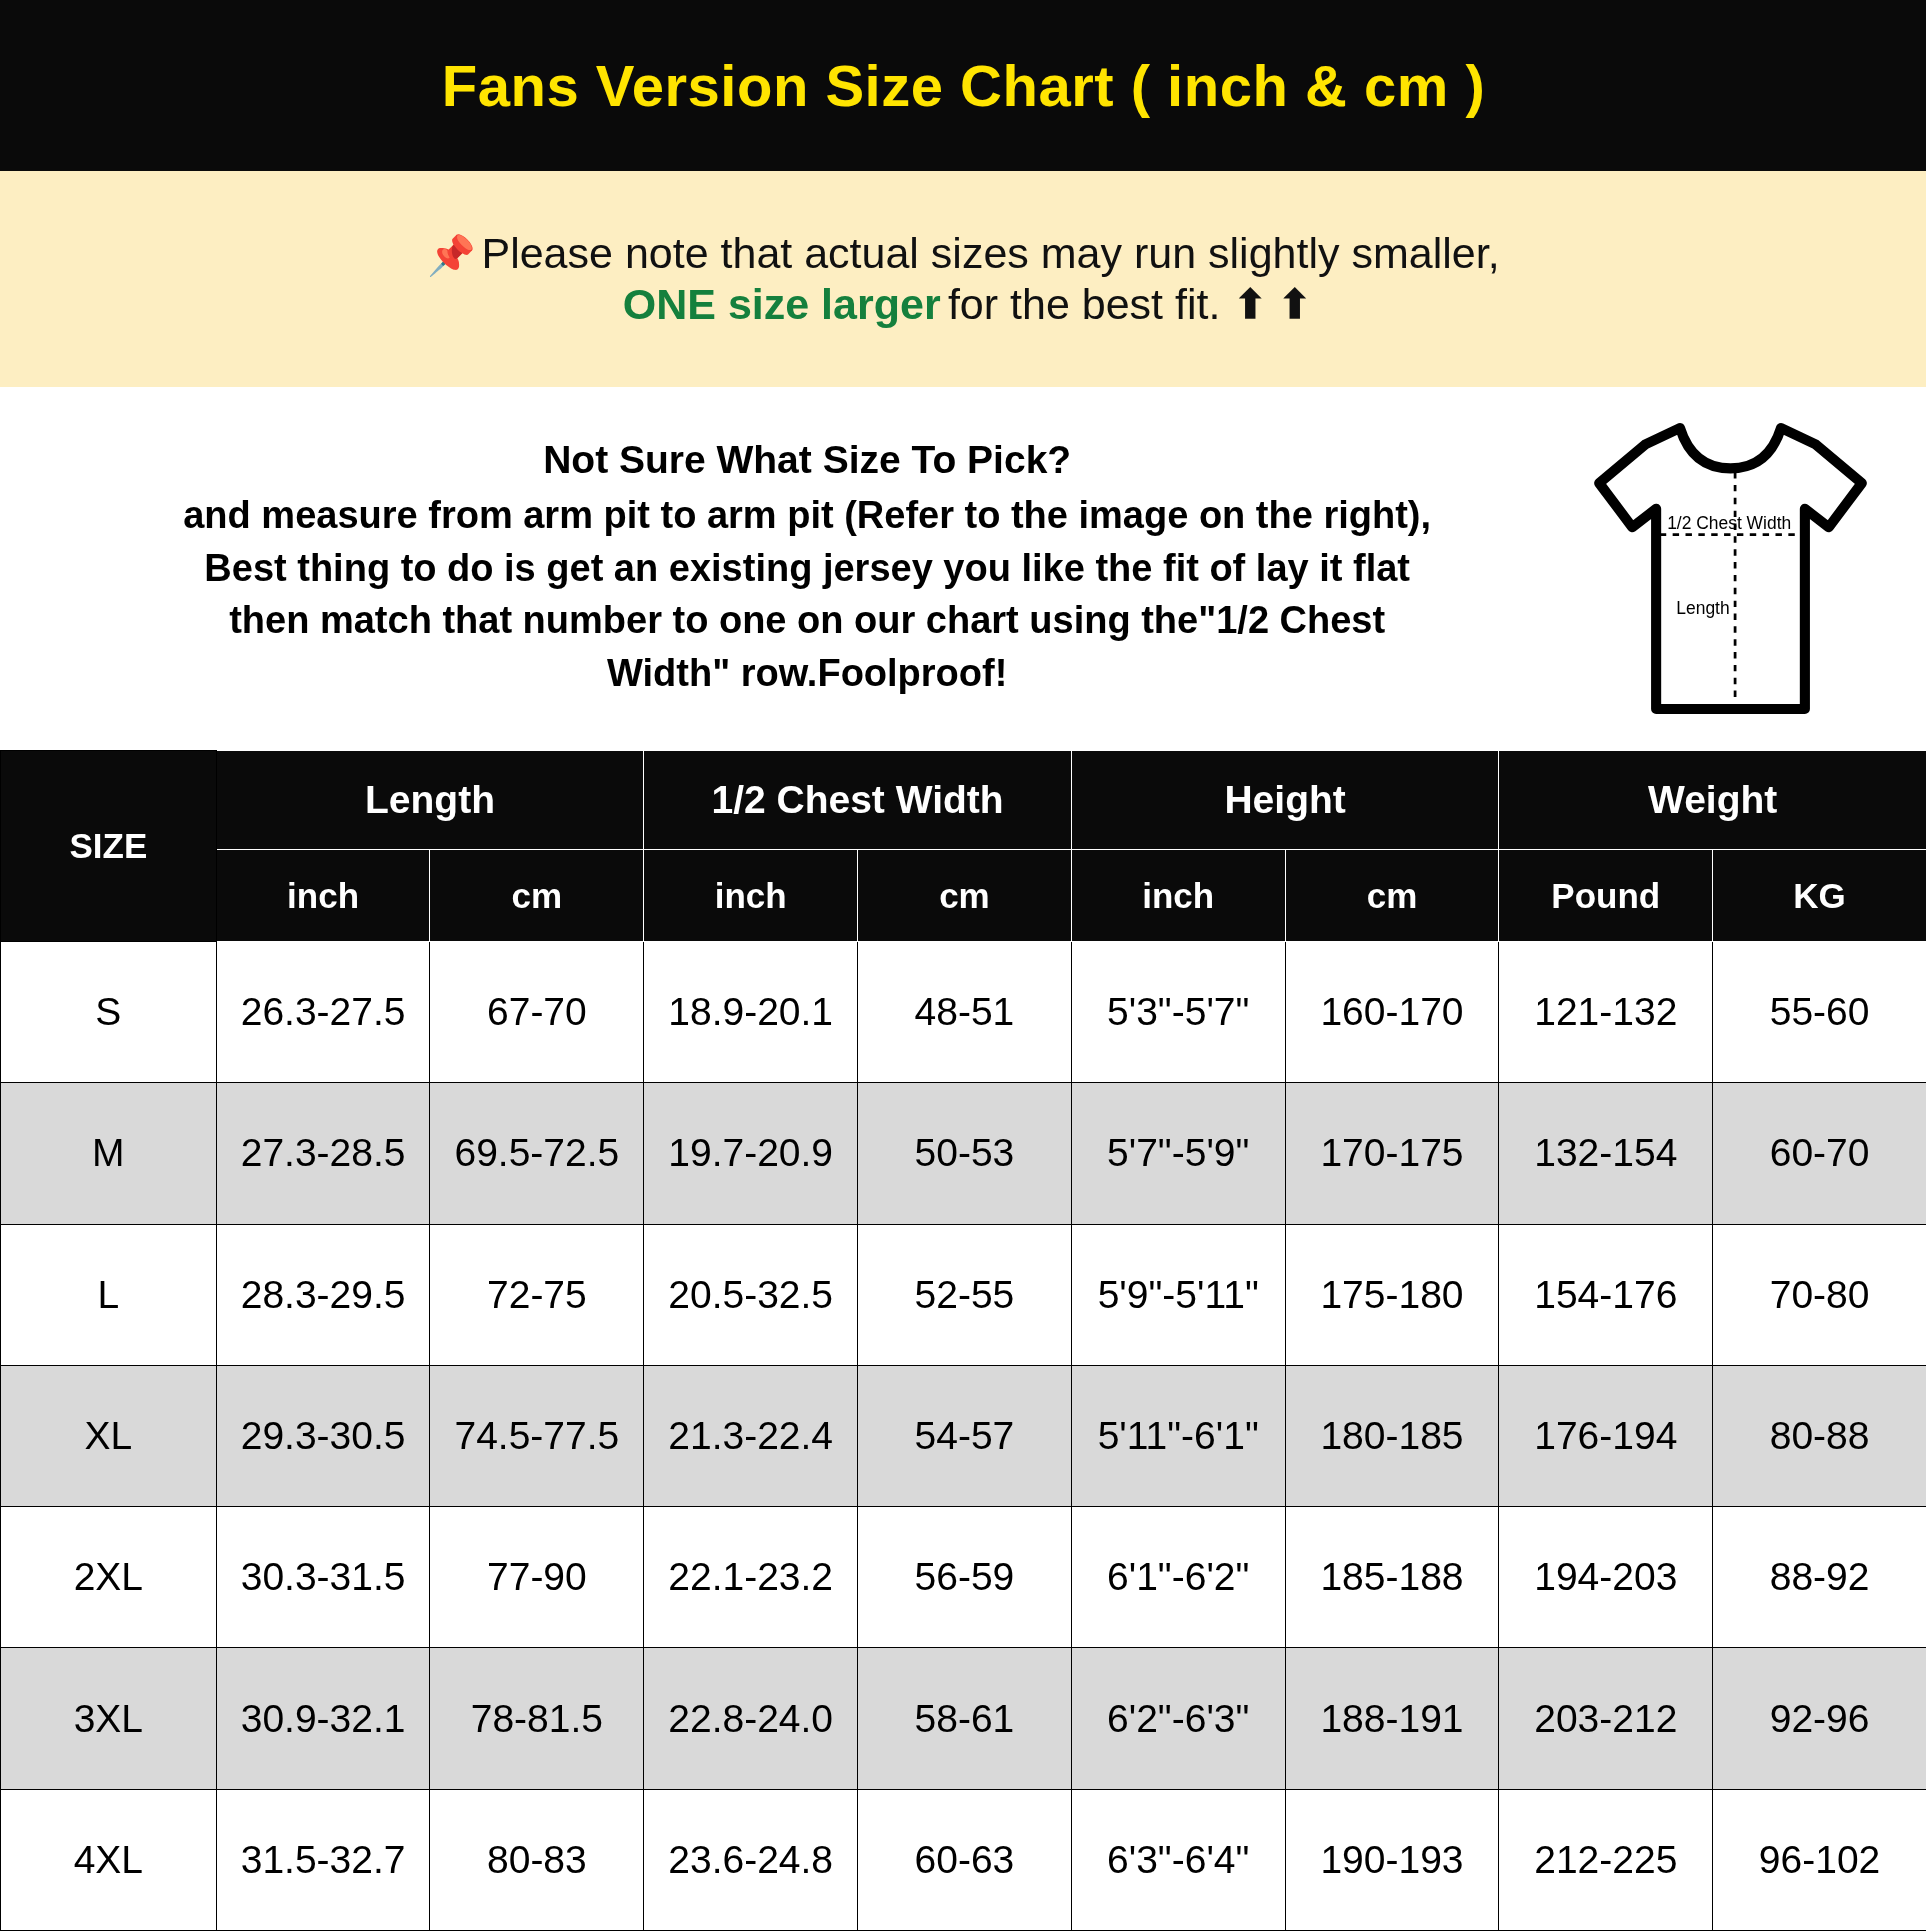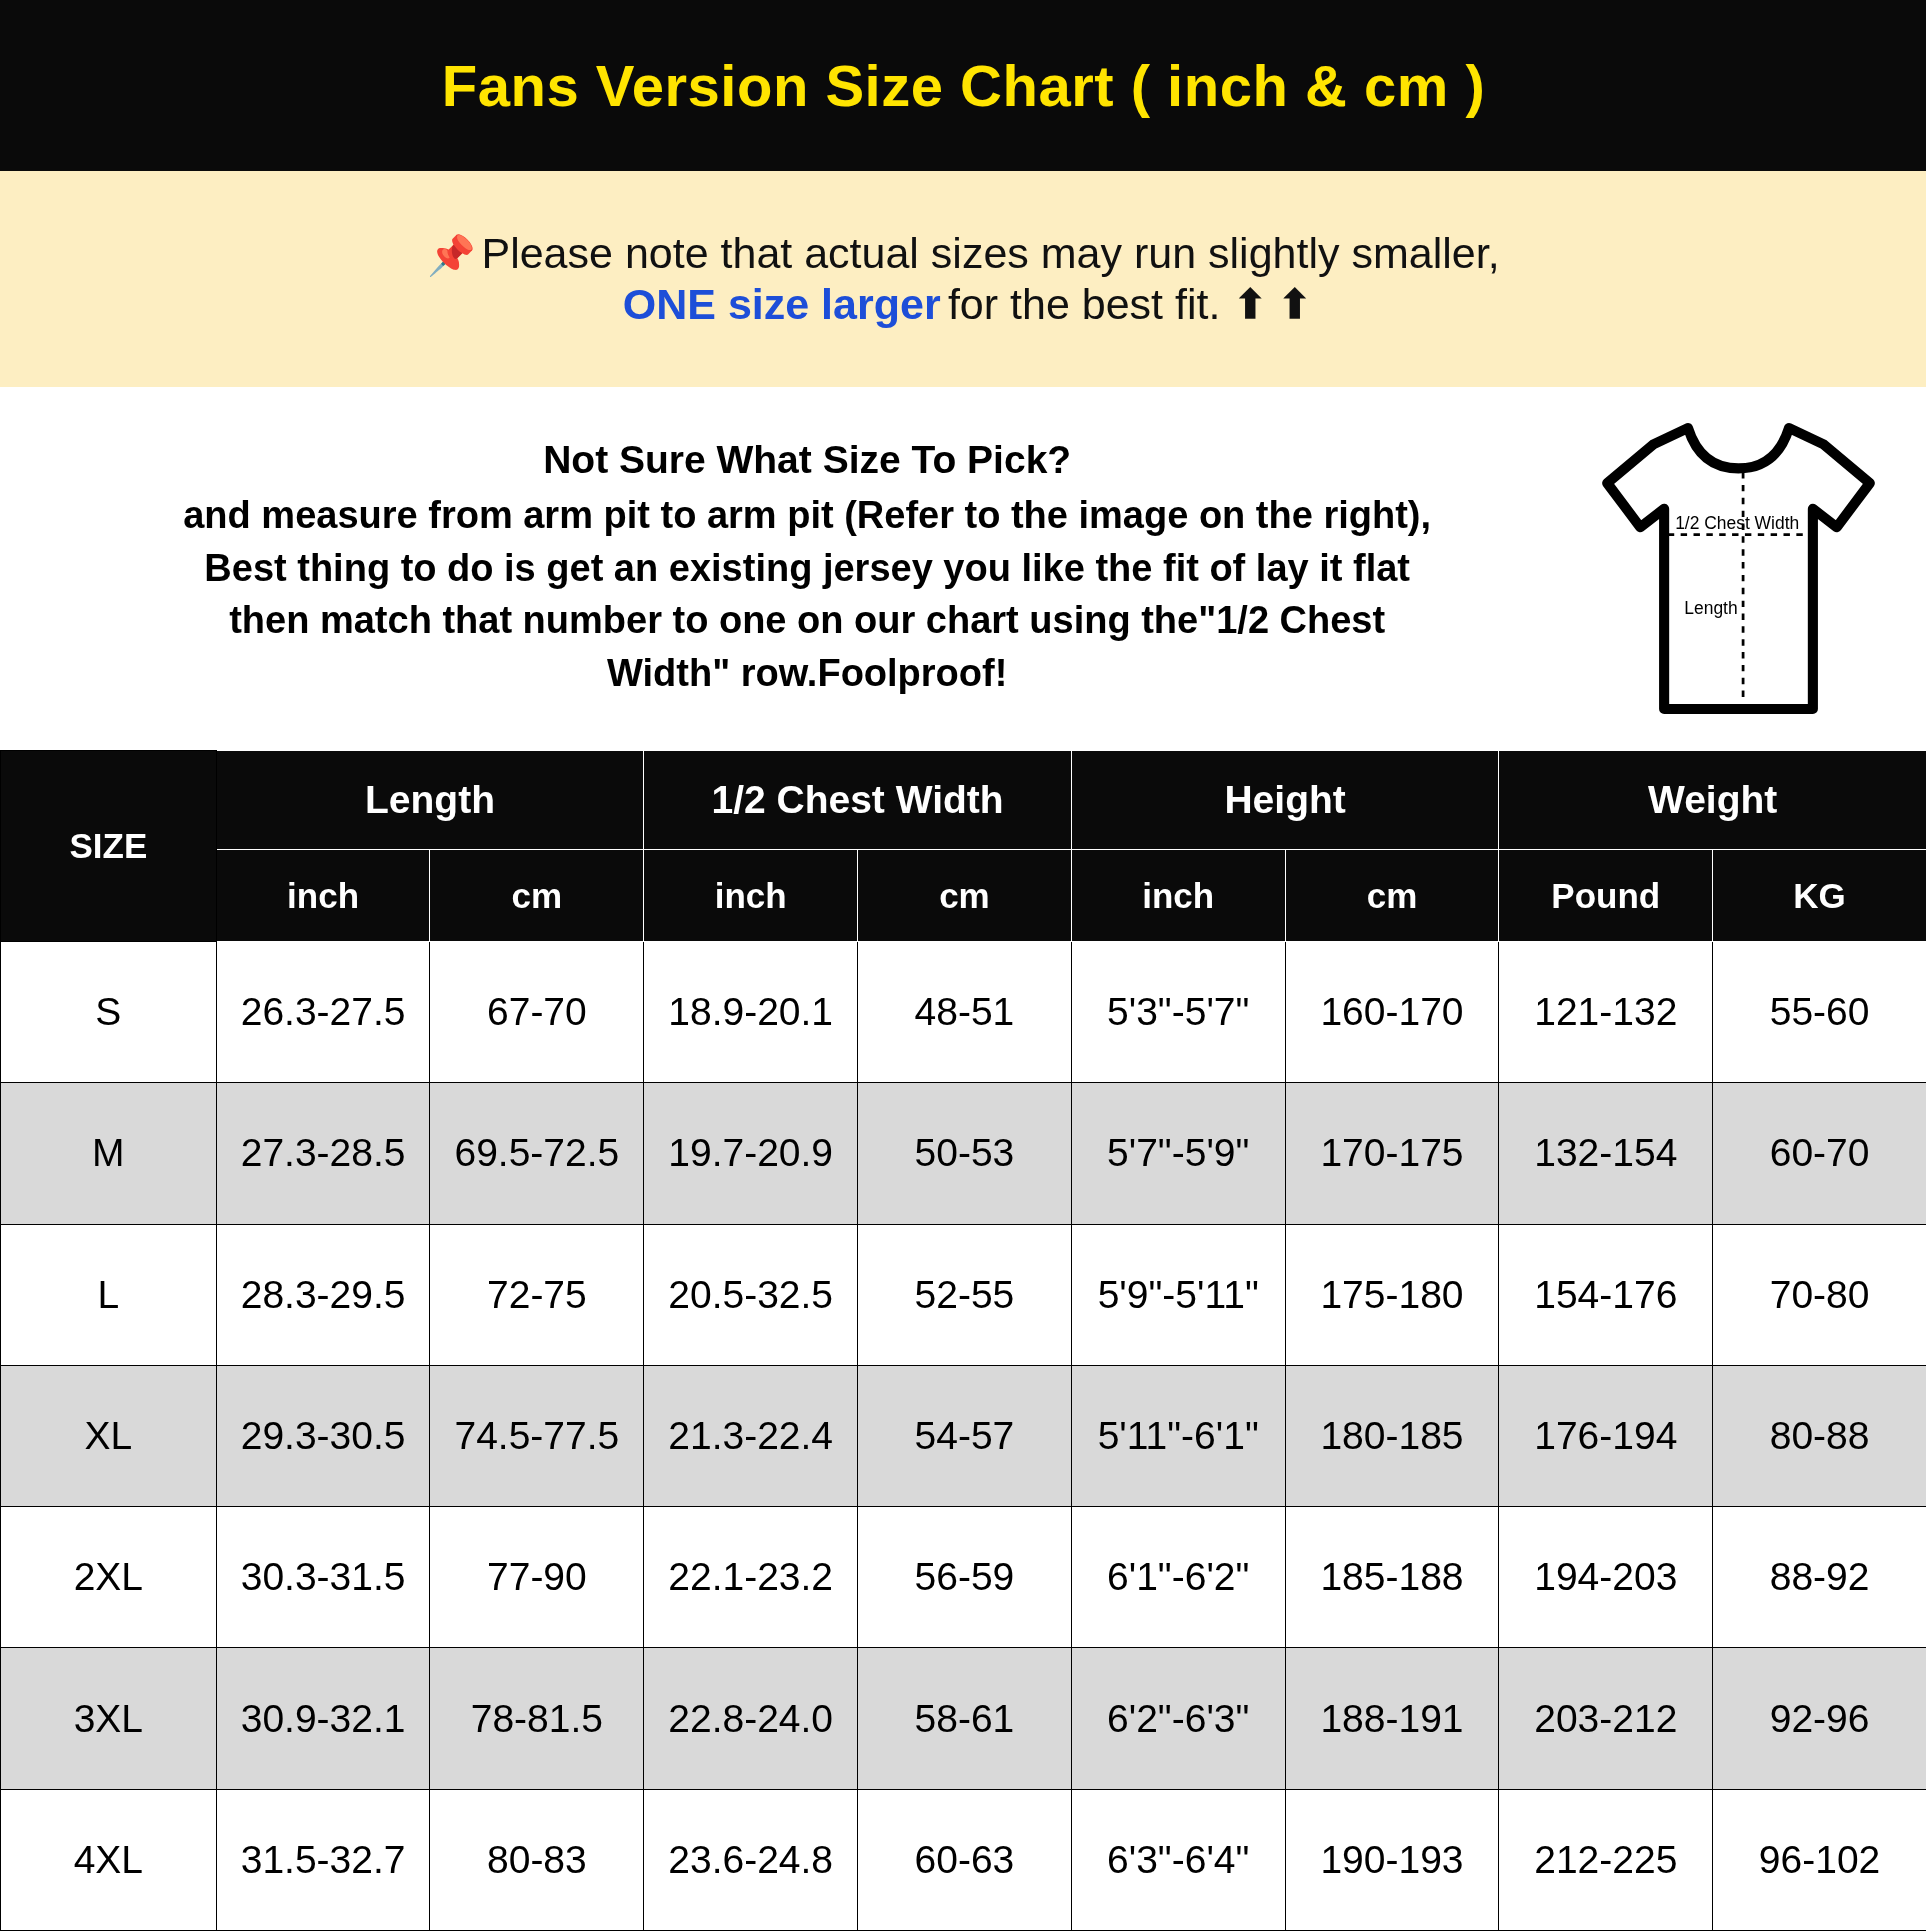--- a/index.html
+++ b/index.html
@@ -56,38 +56,38 @@
     line-height: 1.18;
     white-space: nowrap;
   }
   .pin-icon {
     font-size: 39px;
     margin-right: 5.5px;
     display: inline-block;
     transform: translateY(1.8px);
   }
   .emph-red {
-    color: #1d4ed8;
+    color: #15803d;
     font-weight: bold;
     margin: 0 7.3px;
   }
   .arrow-up {
     font-weight: bold;
     margin-left: 13px;
     font-size: 40px;
   }
 
   
   .info {
     flex: 0 0 auto;
     height: 363px;
     background: #ffffff;
     display: flex;
     align-items: center;
-    padding: 0 0;
+    padding: 0 8px;
     position: relative;
   }
   .info-text {
     flex: 1 1 auto;
     text-align: center;
     padding-left: 27.5px;
     padding-right: 9.2px;
   }
   .info-head {
     font-size: 39px;

